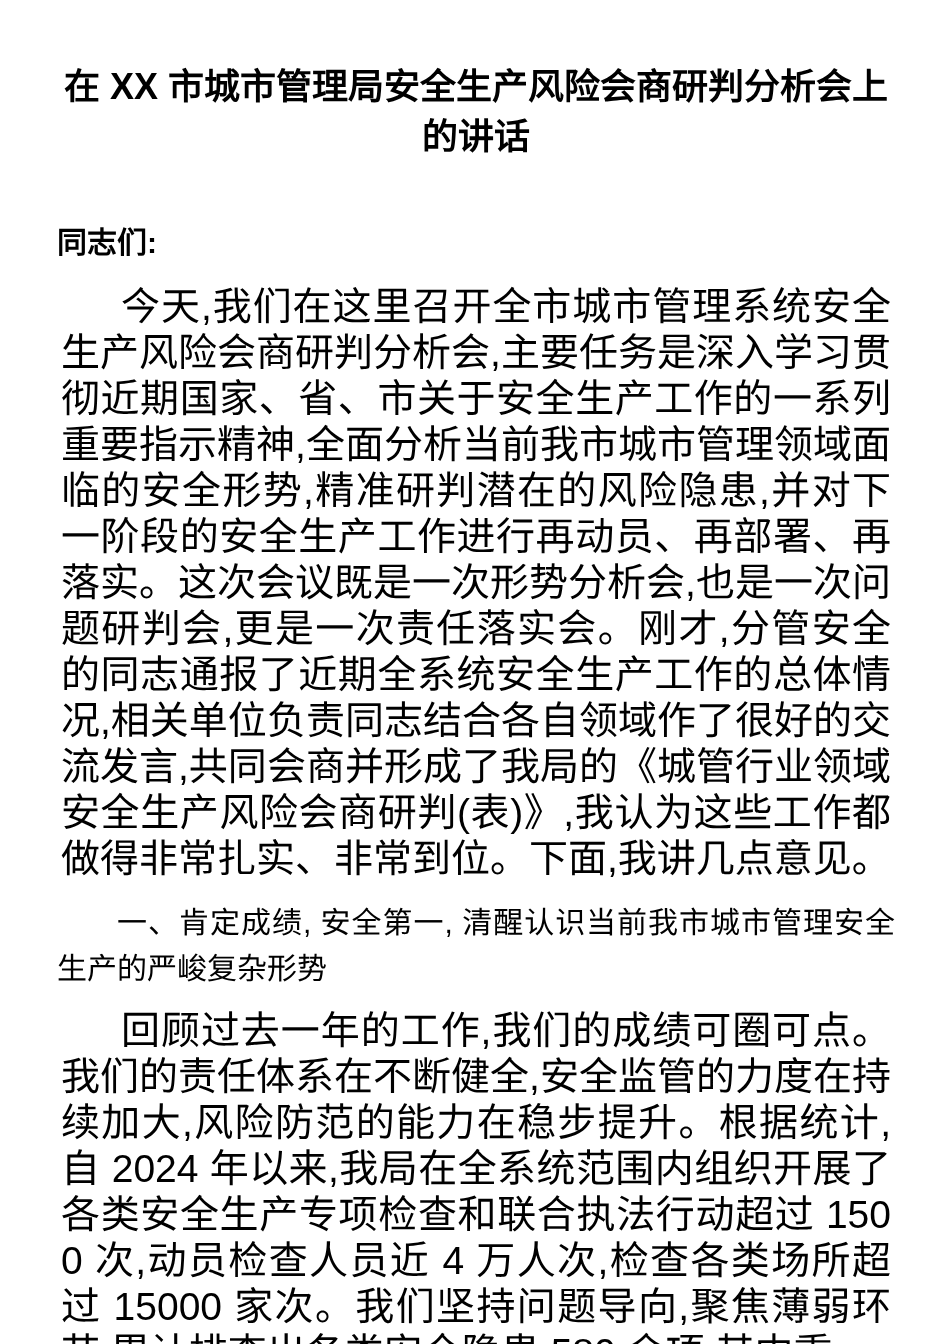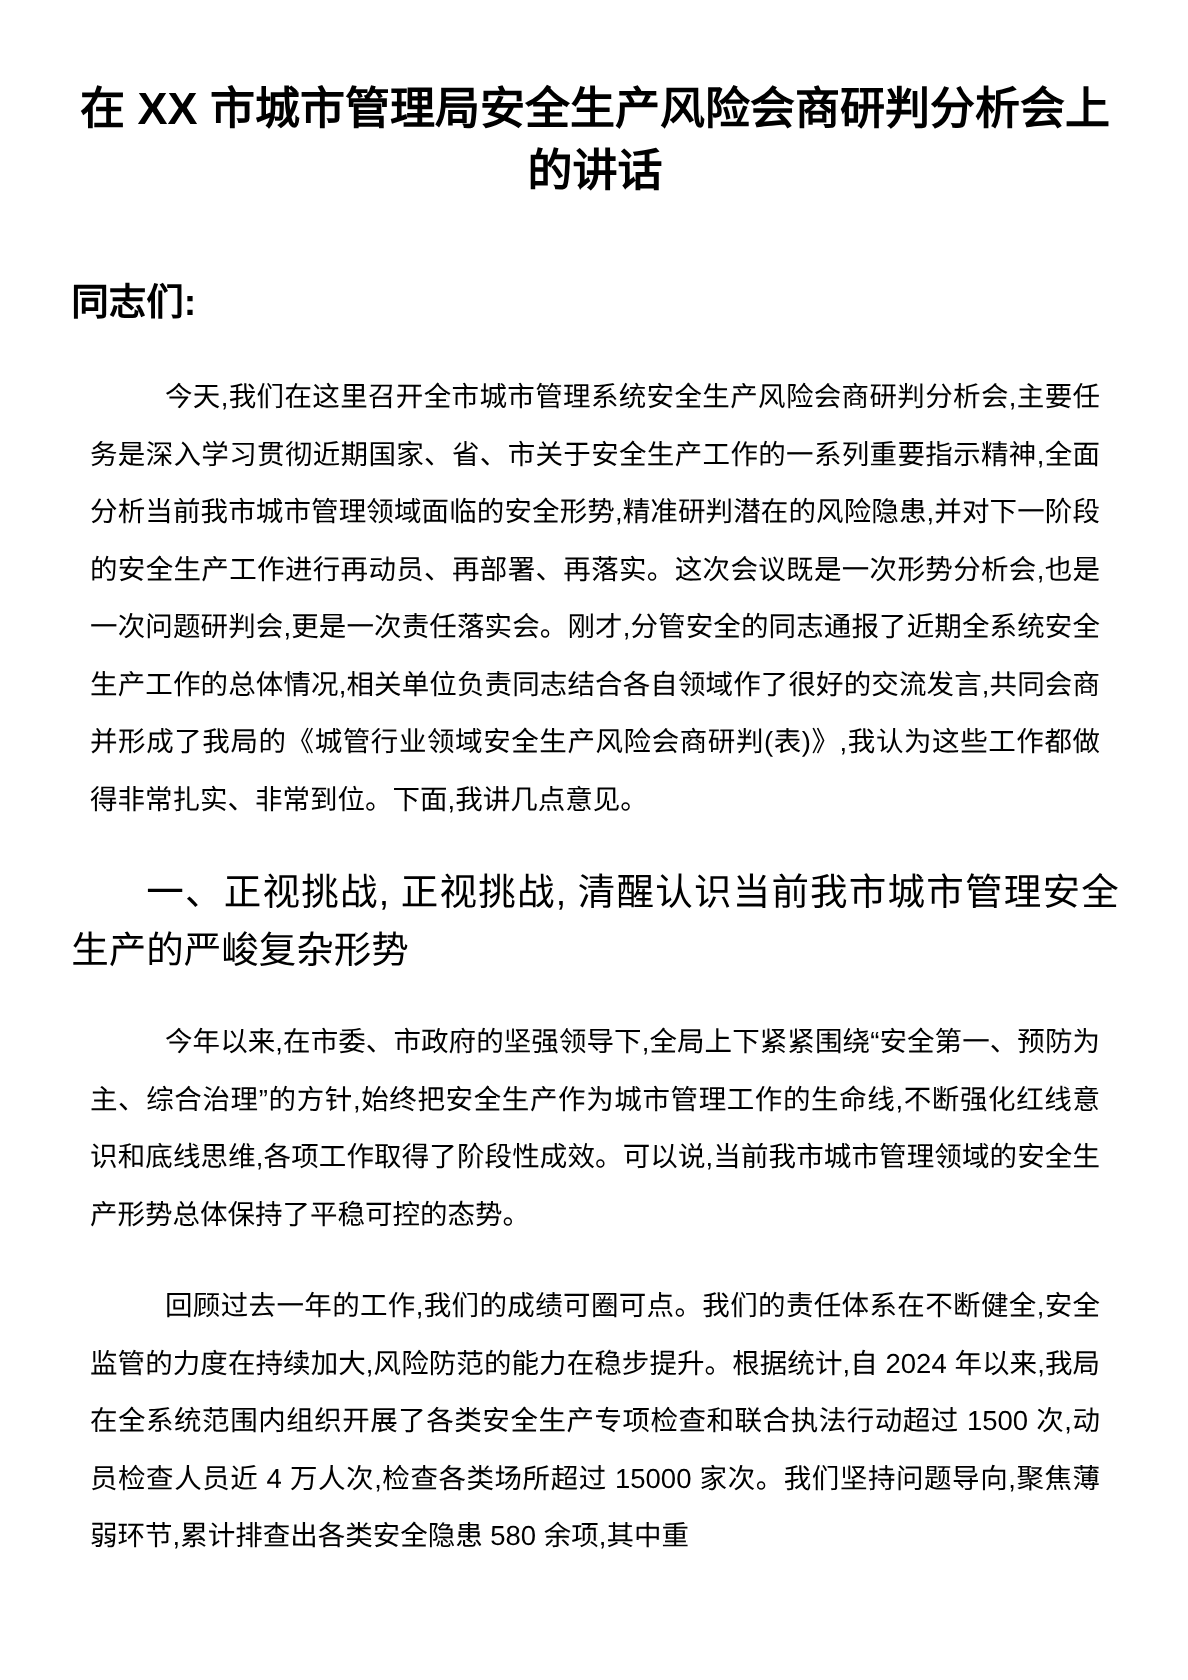--- a/index.html
+++ b/index.html
@@ -43,23 +43,23 @@
     margin: 0;
     padding-top: 58px;
     font-size: 30px;
     line-height: 46px;
     text-align: justify;
     text-align-last: left;
     word-break: break-all;
     font-weight: bold;
   }
   .para {
-    margin: 15px;
+    margin: 4px;
     padding-top: 14px;
-    font-size: 22px;
+    font-size: 39px;
     line-height: 46px;
     text-indent: 60px;
     text-align: justify;
     text-align-last: left;
     word-break: break-all;
     letter-spacing: 0px;
   }
   .para.tight {
     padding-top: 12px;
   }
@@ -79,20 +79,19 @@
 
 <div class="page">
   <div class="content">
 
     <h1 class="doc-title">在 XX 市城市管理局安全生产风险会商研判分析会上的讲话</h1>
 
     <p class="salutation">同志们:</p>
 
     <p class="para">今天,我们在这里召开全市城市管理系统安全生产风险会商研判分析会,主要任务是深入学习贯彻近期国家、省、市关于安全生产工作的一系列重要指示精神,全面分析当前我市城市管理领域面临的安全形势,精准研判潜在的风险隐患,并对下一阶段的安全生产工作进行再动员、再部署、再落实。这次会议既是一次形势分析会,也是一次问题研判会,更是一次责任落实会。刚才,分管安全的同志通报了近期全系统安全生产工作的总体情况,相关单位负责同志结合各自领域作了很好的交流发言,共同会商并形成了我局的《城管行业领域安全生产风险会商研判(表)》,我认为这些工作都做得非常扎实、非常到位。下面,我讲几点意见。</p>
 
-    <p class="section-heading">一、正视挑战, 正视挑战, 清醒认识当前我市城市管理安全生产的严峻复杂形势</p>
+    <p class="section-heading">一、肯定成绩, 安全第一, 清醒认识当前我市城市管理安全生产的严峻复杂形势</p>
 
-    <p class="para tight">今年以来,在市委、市政府的坚强领导下,全局上下紧紧围绕“安全第一、预防为主、综合治理”的方针,始终把安全生产作为城市管理工作的生命线,不断强化红线意识和底线思维,各项工作取得了阶段性成效。可以说,当前我市城市管理领域的安全生产形势总体保持了平稳可控的态势。</p>
 
     <p class="para tight">回顾过去一年的工作,我们的成绩可圈可点。我们的责任体系在不断健全,安全监管的力度在持续加大,风险防范的能力在稳步提升。根据统计,自 2024 年以来,我局在全系统范围内组织开展了各类安全生产专项检查和联合执法行动超过 1500 次,动员检查人员近 4 万人次,检查各类场所超过 15000 家次。我们坚持问题导向,聚焦薄弱环节,累计排查出各类安全隐患 580 余项,其中重</p>
 
   </div>
 </div>
 
 </body></html>

